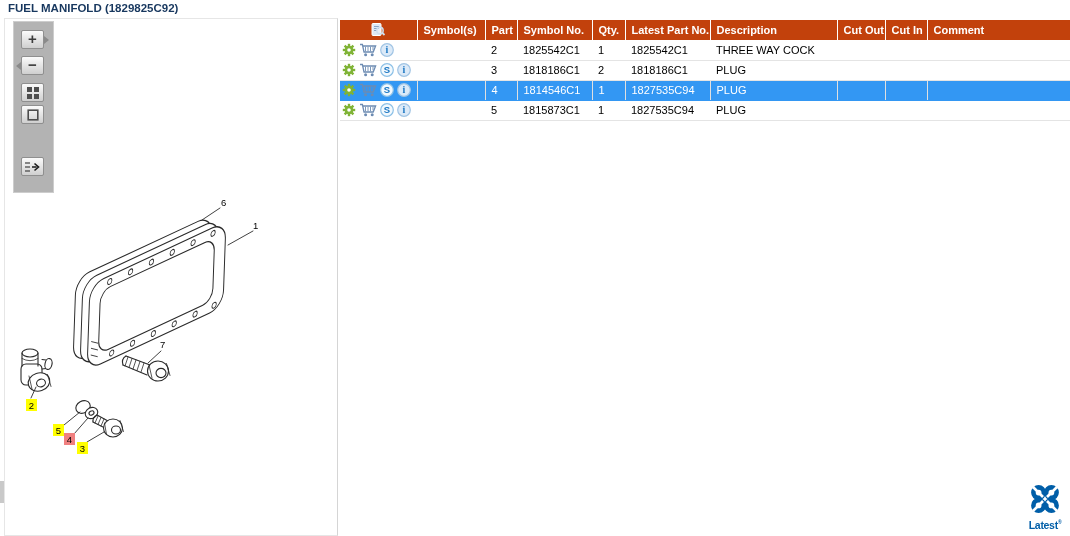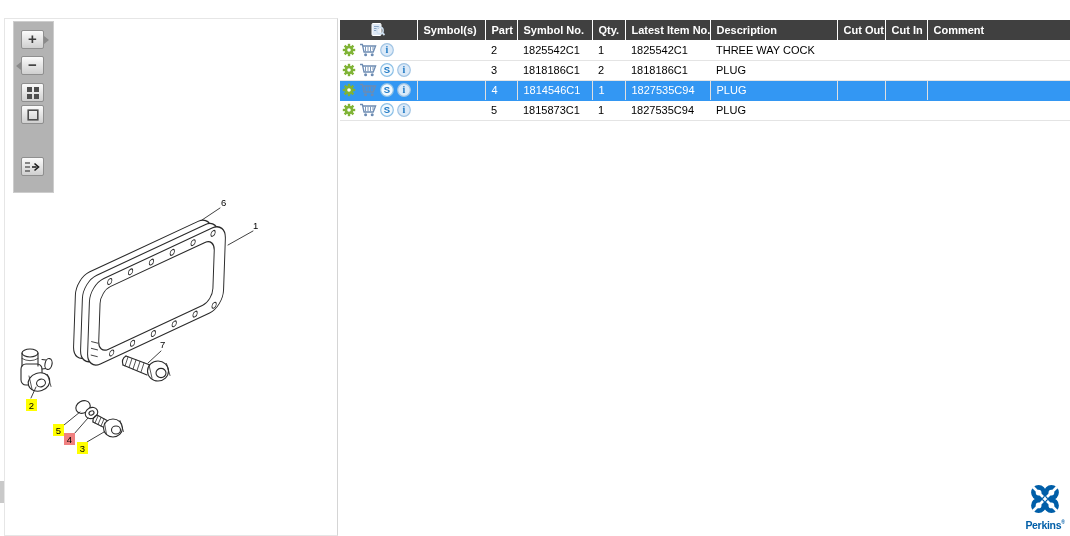--- a/index.html
+++ b/index.html
@@ -26,21 +26,21 @@
   .nub-r{right:-6px;border-left:5px solid #8a8a8a;}
   .nub-l{left:-6px;border-right:5px solid #8a8a8a;}
   #btn-zoom-in{top:30px;} #btn-zoom-out{top:56px;} #btn-tiles{top:83px;} #btn-region{top:105px;} #btn-panel{top:157px;}
 
   
   .diagram{position:absolute;left:0;top:185px;width:300px;height:290px;}
   .diagram text{font-family:"Liberation Sans",sans-serif;}
 
   
   table.parts{position:absolute;left:340px;top:20px;width:730px;border-collapse:collapse;table-layout:fixed;}
-  table.parts th{background:#404040;color:#fff;font-size:11px;font-weight:bold;text-align:left;
+  table.parts th{background:#c2410c;color:#fff;font-size:11px;font-weight:bold;text-align:left;
       height:20px;padding:0 6px;box-sizing:border-box;border-right:1px solid #fff;white-space:nowrap;overflow:hidden;}
   table.parts th:last-child{border-right:none;margin-left:12px;}
   table.parts td{font-size:11px;color:#000;height:20px;padding:0 6px;box-sizing:border-box;
       border-bottom:1px solid #e4e4e4;white-space:nowrap;overflow:hidden;background:#fff;}
   table.parts tr.selected td{background:#3397f3;color:#fff;border-bottom-color:#3397f3;border-right:1px solid rgba(0,0,0,0.12);}
   .th-icons{text-align:center !important;padding:0 !important;}
   .td-icons{padding:0 2px !important;}
   .icwrap{display:flex;align-items:center;gap:3px;height:100%;}
   .ic{display:inline-flex;width:14px;height:14px;}
   .ic.cart{width:18px;}
@@ -86,20 +86,23 @@
       <rect x="2" y="1.5" width="9" height="12" rx="1" fill="#dfe9f5" stroke="#fff" stroke-width="1"></rect>
       <path d="M4,4.5 H9 M4,6.5 H9 M4,8.5 H7" stroke="#8aa5c4" stroke-width="1"></path>
       <circle cx="10" cy="8.5" r="3.2" fill="rgba(255,255,255,0.25)" stroke="#cfe0f0" stroke-width="1.4"></circle>
       <line x1="12.3" y1="10.8" x2="14.5" y2="13" stroke="#cfe0f0" stroke-width="1.8"></line>
     </symbol>
   </defs>
 </svg>
 
 <div class="app">
 
+  <div class="titlebar">
+    <span class="title">FUEL MANIFOLD (1829825C92)</span>
+  </div>
 
   <div class="left-pane"></div>
   <div class="splitter"></div>
 
   <div class="toolbar"></div>
   <button class="tb-btn" id="btn-zoom-in">
     <span class="glyph">+</span>
     <span class="nub nub-r"></span>
   </button>
   <button class="tb-btn" id="btn-zoom-out">
@@ -242,21 +245,21 @@
     </colgroup>
     <thead>
       <tr>
         <th class="th-icons"><svg class="hdr-ic" width="16" height="16">
               <use href="#sym-docsearch"></use>
             </svg></th>
         <th>Symbol(s)</th>
         <th>Part</th>
         <th>Symbol No.</th>
         <th>Qty.</th>
-        <th>Latest Item No.</th>
+        <th>Latest Part No.</th>
         <th>Description</th>
         <th>Cut Out</th>
         <th>Cut In</th>
         <th>Comment</th>
       </tr>
     </thead>
     <tbody>
       <tr>
         <td class="td-icons">
           <span class="icwrap">
@@ -403,16 +406,16 @@
         <circle cx="8.6" cy="21.4" r="5.2"></circle>
           <circle cx="21.4" cy="21.4" r="5.2"></circle>
       </g>
       <g stroke="#fff" stroke-width="2.6">
         <line x1="3" y1="3" x2="13" y2="13"></line>
           <line x1="27" y1="3" x2="17" y2="13"></line>
         <line x1="3" y1="27" x2="13" y2="17"></line>
           <line x1="27" y1="27" x2="17" y2="17"></line>
       </g>
     </svg>
-    <div class="logo-text"><span>Perkins</span><span class="reg">®</span></div>
+    <div class="logo-text"><span>Latest</span><span class="reg">®</span></div>
   </div>
 
 </div>
 
 </body></html>

